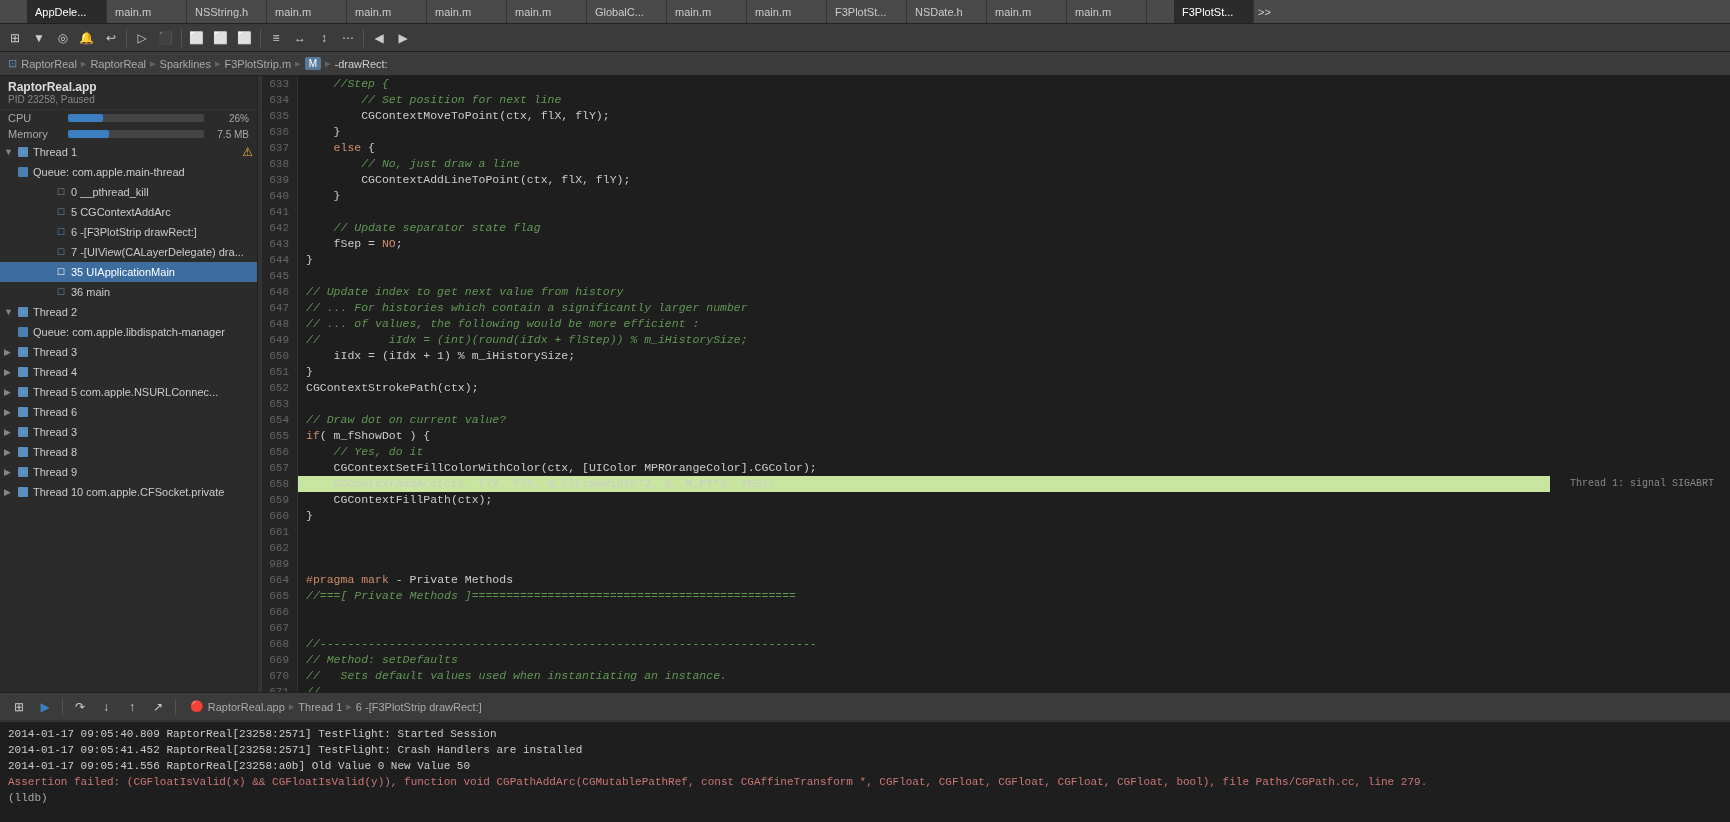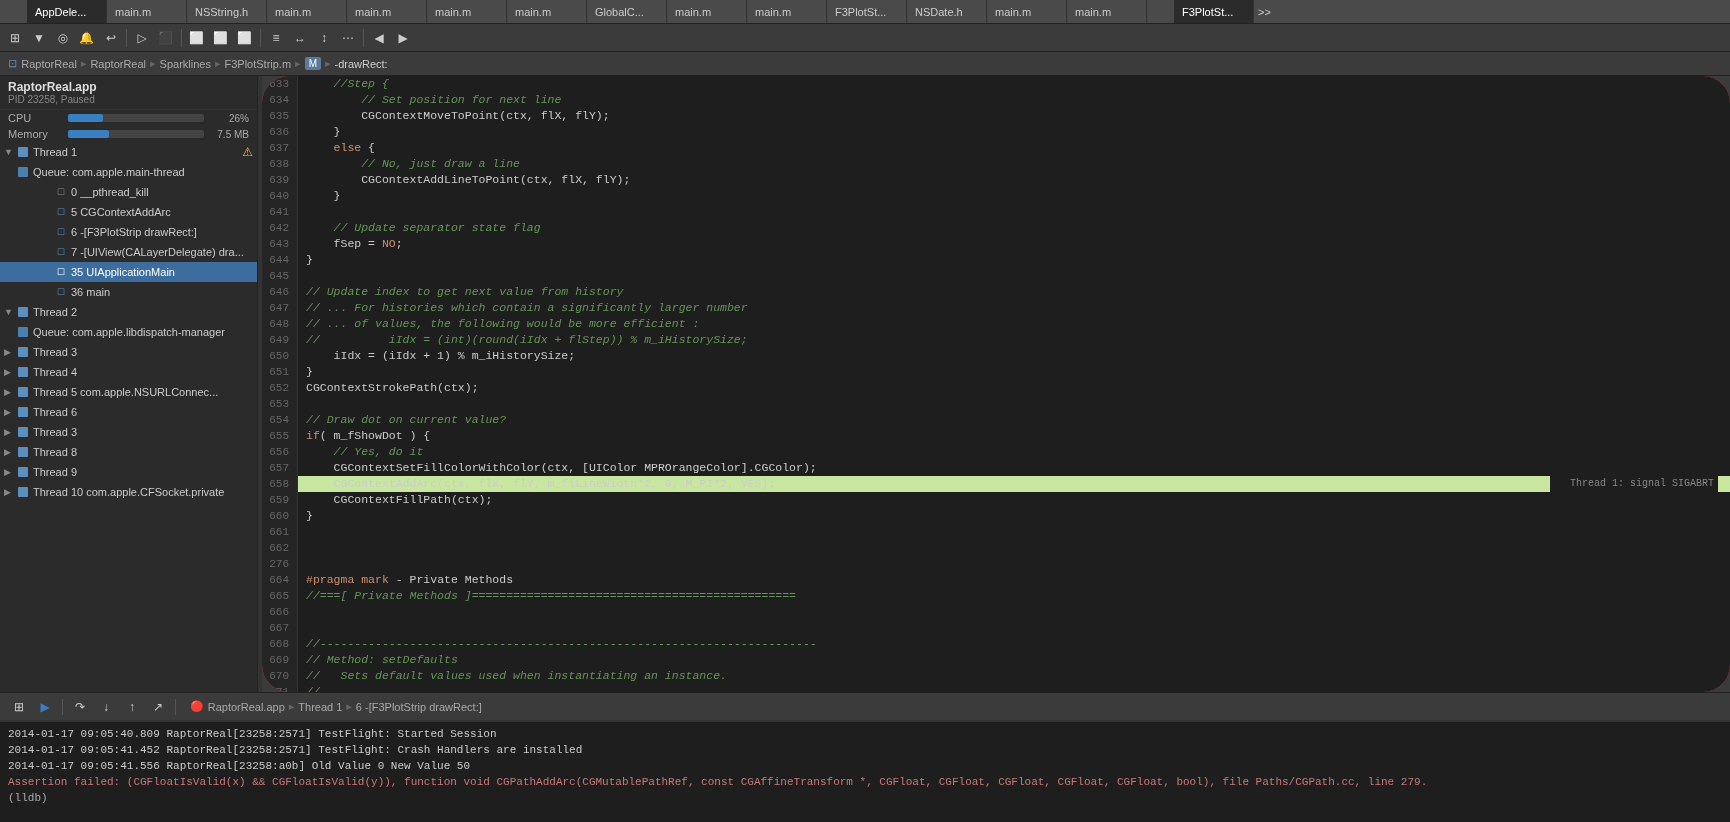--- a/index.html
+++ b/index.html
@@ -142,21 +142,20 @@
     .icon-thread { display: inline-block; width: 10px; height: 10px; background: #5a8fbf; border-radius: 1px; }
     .icon-stack { display: inline-block; width: 10px; height: 10px; background: #4a7faf; border-radius: 1px; }
 
     
     #right-panel {
       flex: 1;
       display: flex;
       flex-direction: column;
       background: #ef4444;
       overflow: hidden;
-      border-radius: 27px;
     }
 
     #code-area {
       flex: 1;
       overflow-y: auto;
       overflow-x: auto;
       font-family: 'Menlo', 'Courier New', monospace;
       font-size: 11.5px;
       line-height: 16px;
       background: #1e1e1e;
@@ -187,24 +186,24 @@
       color: #ccc;
     }
 
     
     .kw { color: #cf8e6d; margin-top: 41px; }
     .cm { color: #629755; font-style: italic; text-align: right; }
 
     
     .signal-annotation {
       position: absolute;
-      right: 12px;
+      right: 0;
       font-size: 10px;
       color: #888;
-      padding-right: 4px;
+      padding-right: 16px;
       background: #1e1e1e;
       line-height: 16px;
     }
 
     
     #debug-toolbar {
       background: #3b3b3b;
       border-top: 1px solid #222;
       height: 28px;
       display: flex;
@@ -533,21 +532,21 @@
         <div class="code-line"><span class="line-num">653</span><span class="line-content"></span></div>
         <div class="code-line"><span class="line-num">654</span><span class="line-content"><span class="cm">// Draw dot on current value?</span></span></div>
         <div class="code-line"><span class="line-num">655</span><span class="line-content"><span class="kw">if</span>( m_fShowDot ) {</span></div>
         <div class="code-line"><span class="line-num">656</span><span class="line-content">    <span class="cm">// Yes, do it</span></span></div>
         <div class="code-line"><span class="line-num">657</span><span class="line-content">    CGContextSetFillColorWithColor(ctx, [UIColor MPROrangeColor].CGColor);</span></div>
         <div class="code-line" style="background: rgb(200, 230, 160); color: rgb(0, 0, 0);"><span class="line-num">658</span><span class="line-content" style="display: flex; justify-content: space-between;"><span>    CGContextAddArc(ctx, flX, flY, m_flLineWidth*2, 0, M_PI*2, YES);</span><span class="signal-annotation" style="position: relative; margin-left: auto; padding-left: 20px; color: rgb(136, 136, 136); font-size: 10px;">Thread 1: signal SIGABRT</span></span></div>
         <div class="code-line"><span class="line-num">659</span><span class="line-content">    CGContextFillPath(ctx);</span></div>
         <div class="code-line"><span class="line-num">660</span><span class="line-content">}</span></div>
         <div class="code-line"><span class="line-num">661</span><span class="line-content"></span></div>
         <div class="code-line"><span class="line-num">662</span><span class="line-content"></span></div>
-        <div class="code-line"><span class="line-num">276</span><span class="line-content"></span></div>
+        <div class="code-line"><span class="line-num">989</span><span class="line-content"></span></div>
         <div class="code-line"><span class="line-num">664</span><span class="line-content"><span class="kw">#pragma</span> <span class="kw">mark</span> - Private Methods</span></div>
         <div class="code-line"><span class="line-num">665</span><span class="line-content"><span class="cm">//===[ Private Methods ]===============================================</span></span></div>
         <div class="code-line"><span class="line-num">666</span><span class="line-content"></span></div>
         <div class="code-line"><span class="line-num">667</span><span class="line-content"></span></div>
         <div class="code-line"><span class="line-num">668</span><span class="line-content"><span class="cm">//------------------------------------------------------------------------</span></span></div>
         <div class="code-line"><span class="line-num">669</span><span class="line-content"><span class="cm">// Method: setDefaults</span></span></div>
         <div class="code-line"><span class="line-num">670</span><span class="line-content"><span class="cm">//   Sets default values used when instantiating an instance.</span></span></div>
         <div class="code-line"><span class="line-num">671</span><span class="line-content"><span class="cm">//</span></span></div>
       </div>
   </div>

